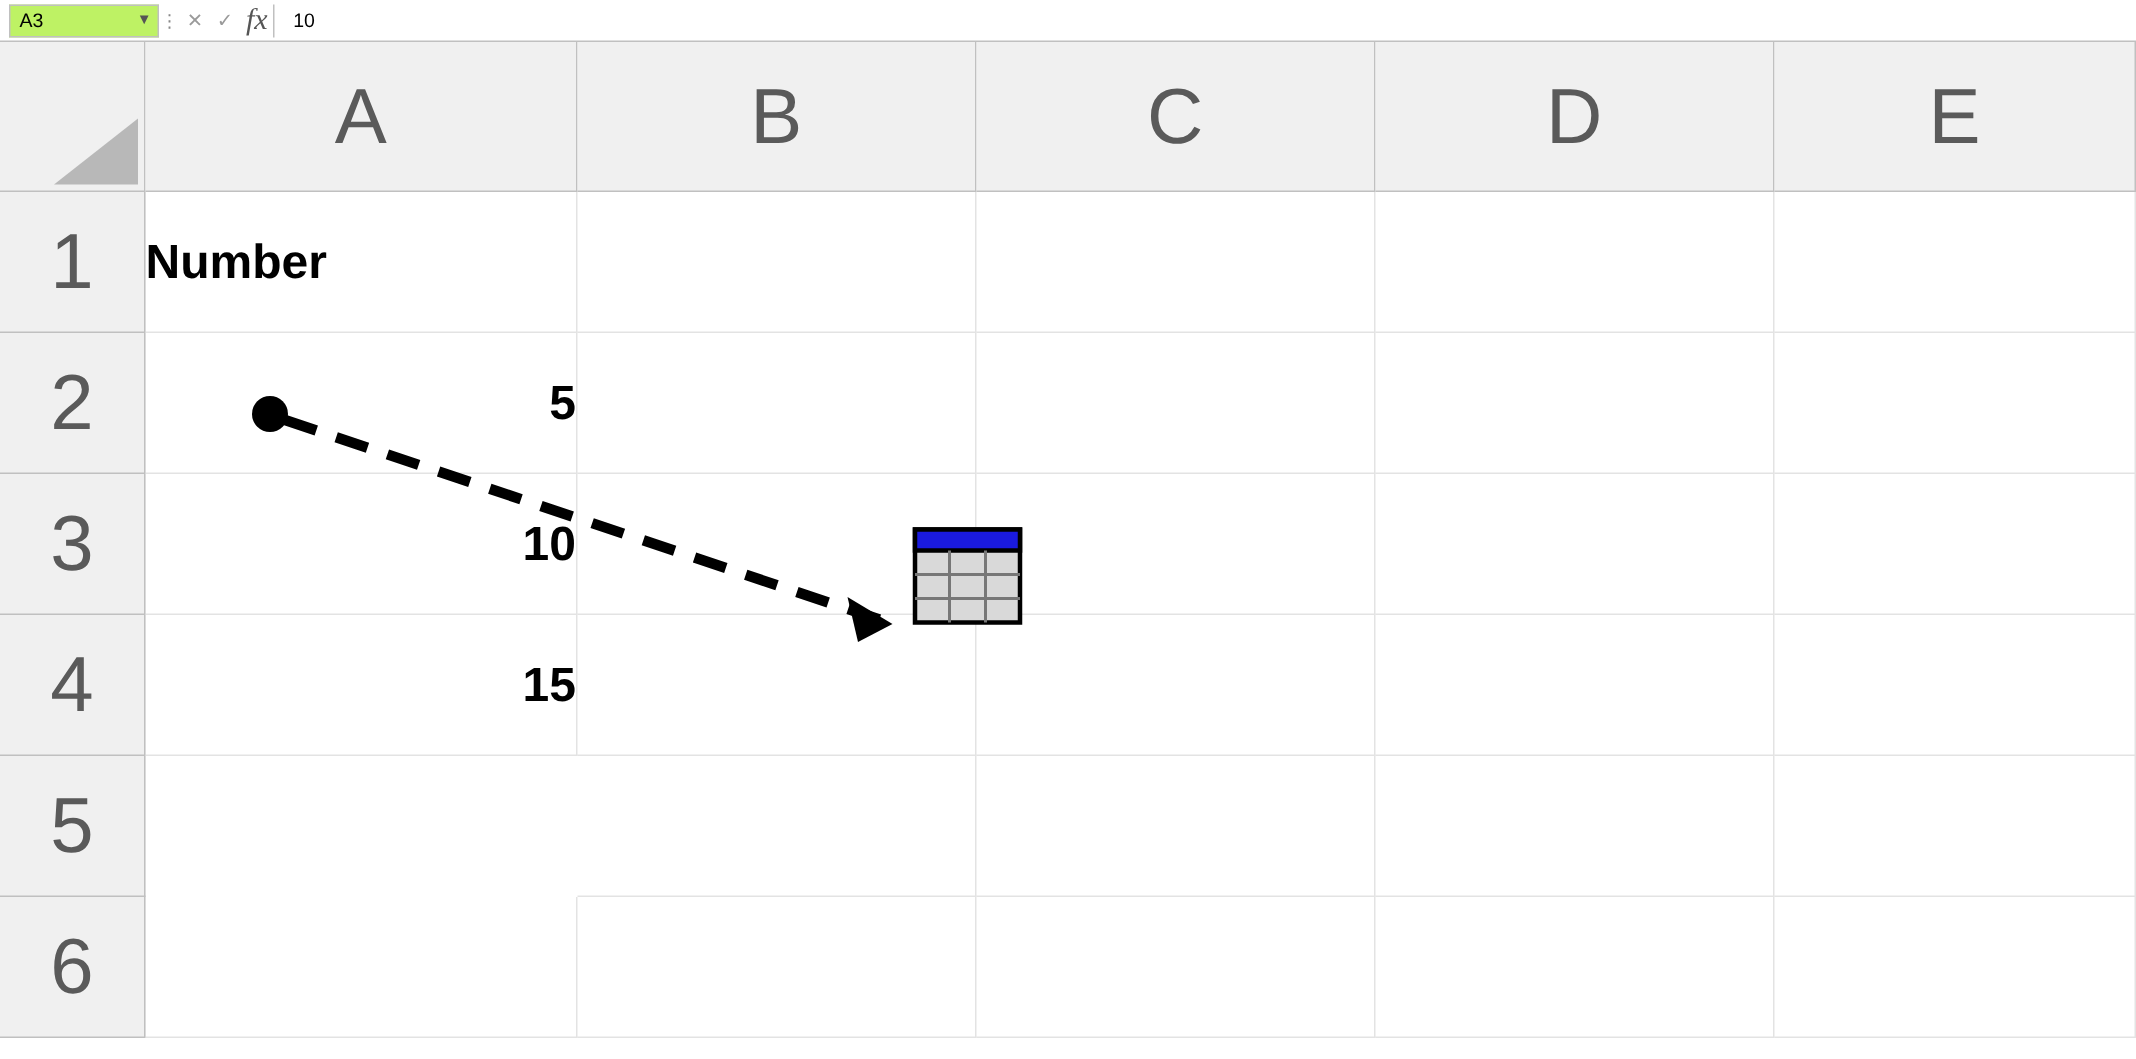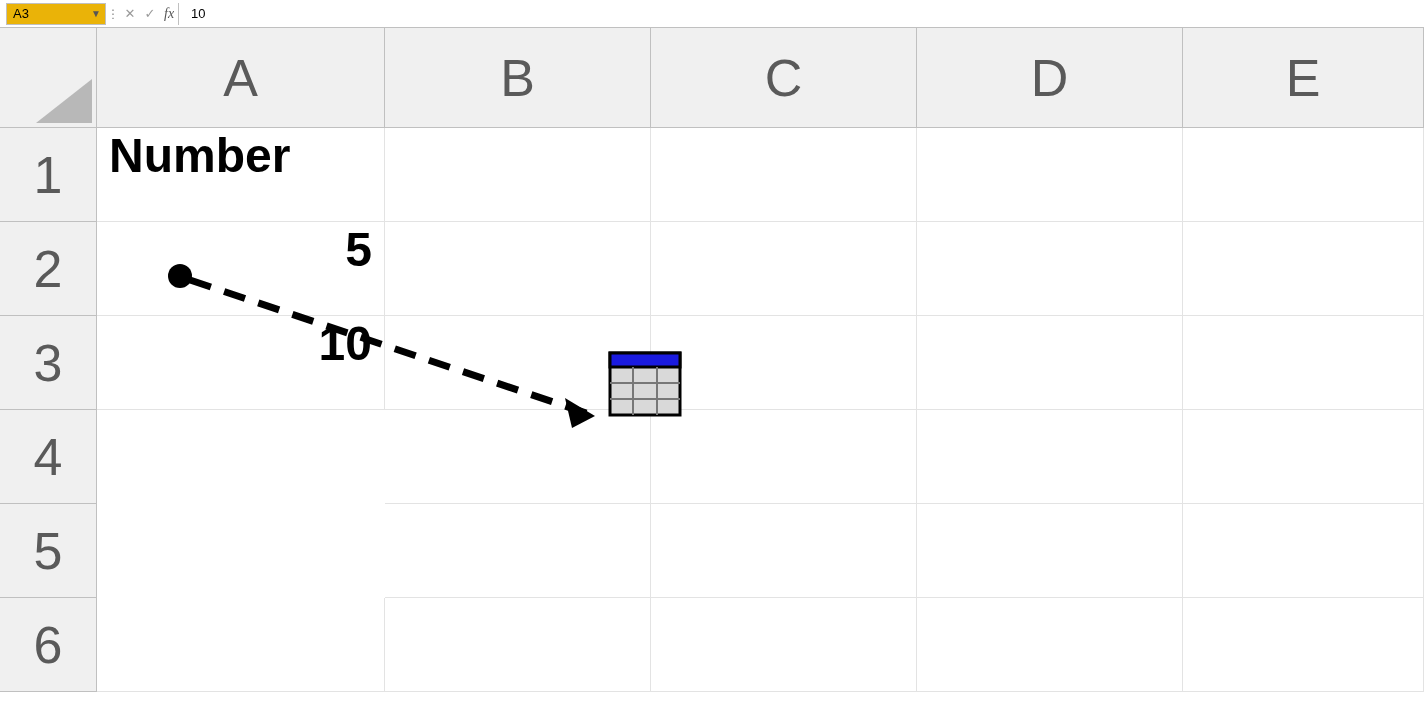--- a/index.html
+++ b/index.html
@@ -16,21 +16,21 @@
     padding-left: 6px;
   }
   .name-box {
     width: 100px;
     height: 22px;
     border: 1px solid #c0c0c0;
     display: flex;
     align-items: center;
     justify-content: space-between;
     padding: 0 4px 0 6px;
-    background: #eab308;
+    background: #bef264;
     font-size: 13px;
   }
   .name-box .chev { font-size: 10px; color: #555; }
   .fb-sep {
     width: 6px;
     height: 22px;
     display: flex;
     align-items: center;
     justify-content: center;
     color: #888;
@@ -43,21 +43,21 @@
     display: flex;
     align-items: center;
     justify-content: center;
     color: #9a9a9a;
     font-size: 13px;
   }
   .fx-label {
     font-style: italic;
     font-family: "Times New Roman", serif;
     color: #555;
-    font-size: 14px;
+    font-size: 20px;
     padding: 0 4px;
     border-right: 1px solid #c0c0c0;
     height: 22px;
     display: flex;
     align-items: center;
     margin-right: 8px;
   }
   .formula-input {
     flex: 1;
     height: 22px;
@@ -118,24 +118,25 @@
     align-items: center;
     justify-content: center;
     font-size: 52px;
     color: #5a5a5a;
   }
   .cell {
     position: absolute;
     border-right: 1px solid #e3e3e3;
     border-bottom: 1px solid #e3e3e3;
     display: flex;
-    font-size: 48px;
+    align-items: center;
+    font-size: 32px;
     font-weight: 700;
     color: #000;
-    padding: 0 12px;
+    padding: 0 0;
   }
   .cell.col-A { justify-content: flex-end; }
   .cell.r1.col-A { justify-content: flex-start; }
 
   
   .col-A { left: 97px;  width: 288px; }
   .col-B { left: 385px; width: 266px; }
   .col-C { left: 651px; width: 266px; }
   .col-D { left: 917px; width: 266px; }
   .col-E { left: 1183px; width: 241px; }
@@ -233,20 +234,23 @@
   <div class="cell col-E r2"></div>
 
   <div class="cell col-A r3">
       <span>10</span>
     </div>
   <div class="cell col-B r3"></div>
   <div class="cell col-C r3"></div>
   <div class="cell col-D r3"></div>
   <div class="cell col-E r3"></div>
 
+  <div class="cell col-A r4">
+      <span>15</span>
+    </div>
   <div class="cell col-B r4"></div>
   <div class="cell col-C r4"></div>
   <div class="cell col-D r4"></div>
   <div class="cell col-E r4"></div>
 
   <div class="cell col-B r5"></div>
   <div class="cell col-C r5"></div>
   <div class="cell col-D r5"></div>
   <div class="cell col-E r5"></div>
 

